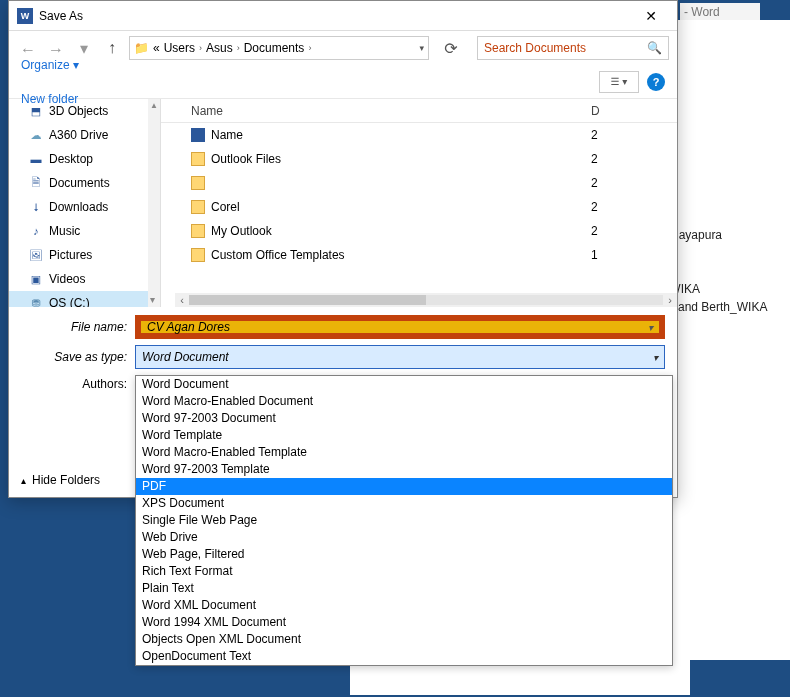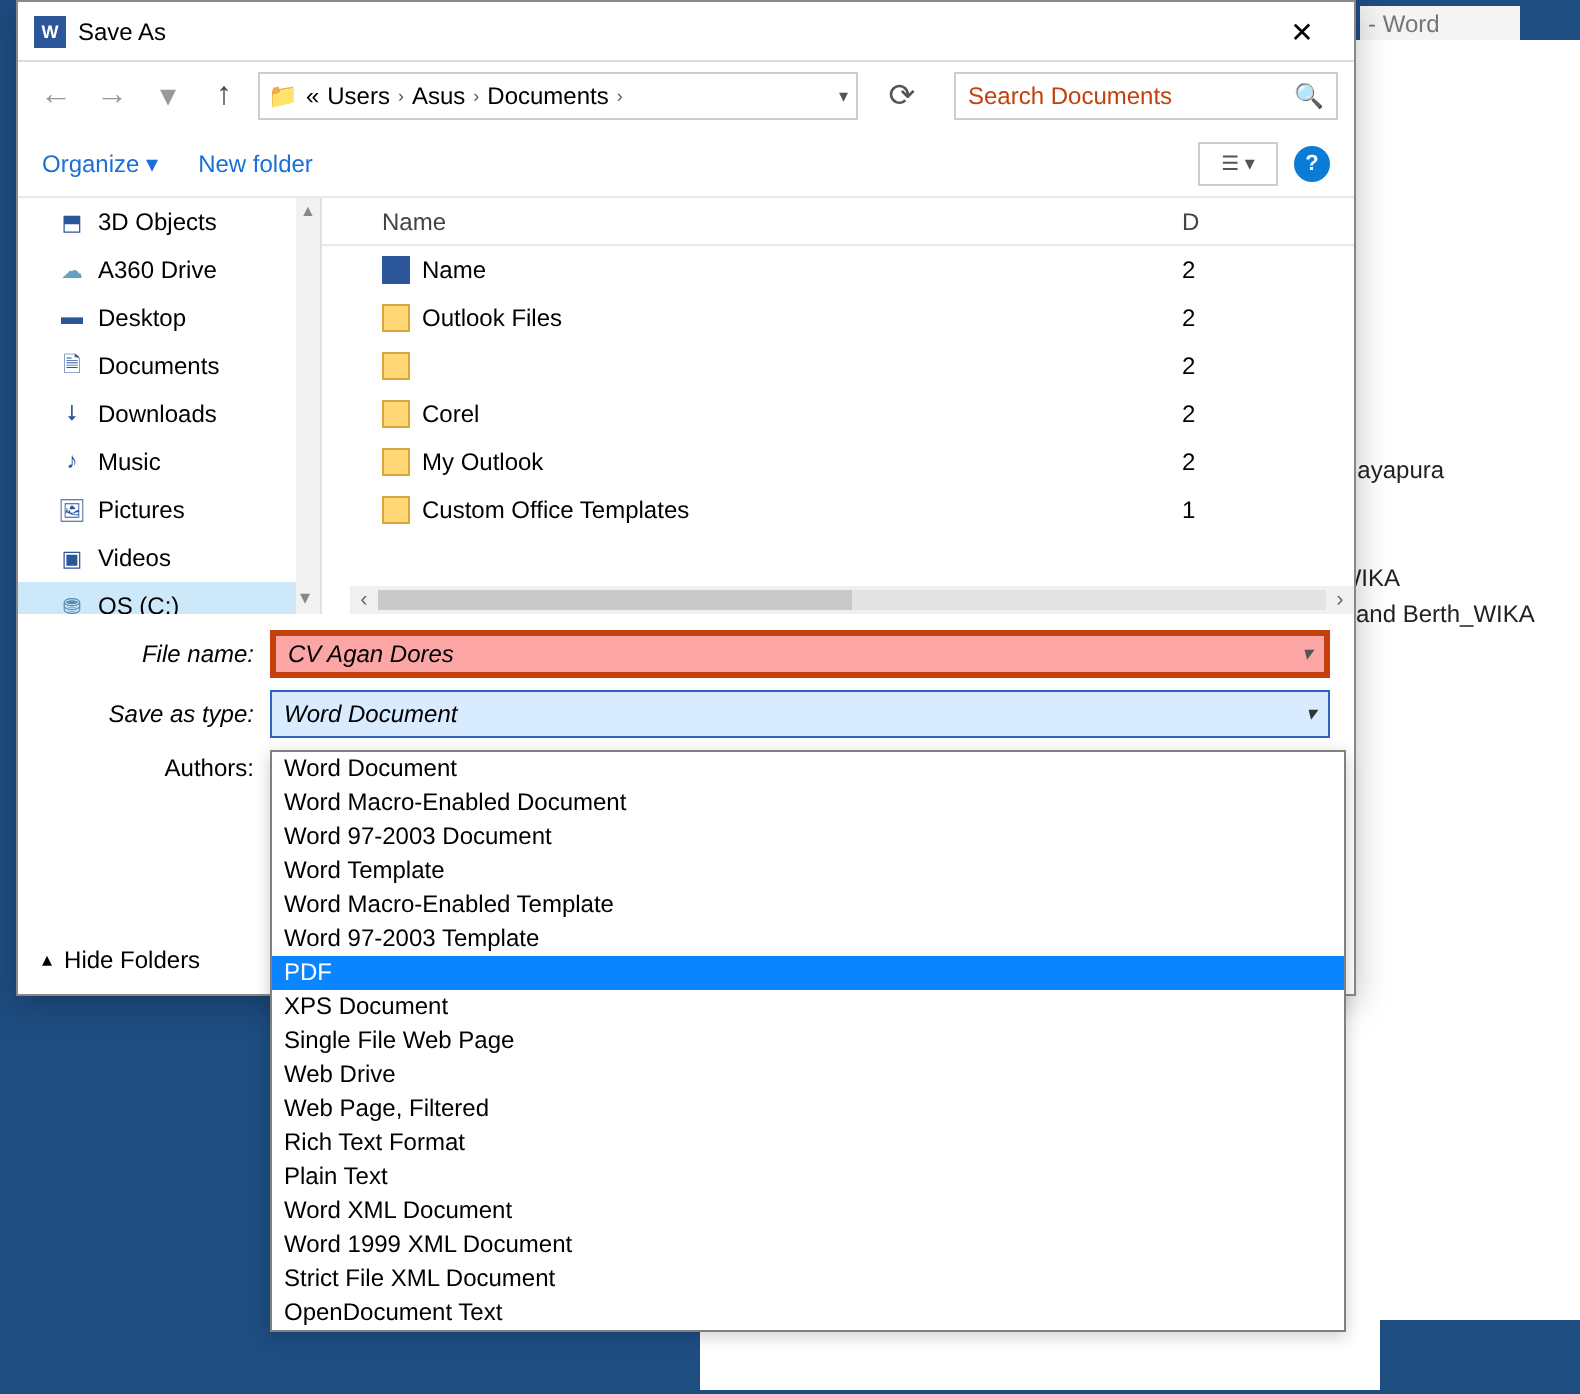--- a/index.html
+++ b/index.html
@@ -23,21 +23,21 @@
     .nav-btn { width: 22px; height: 22px; display: flex; align-items: center; justify-content: center; color: #999; }
     .nav-btn.enabled { color: #444; }
     .breadcrumb-box { flex: 0 0 300px; height: 24px; border: 1px solid #ccc; display: flex; align-items: center; padding: 0 4px; font-size: 12px; gap: 4px; }
     .chevdown { font-size: 9px; color: #555; }
     .refresh { width: 24px; height: 24px; display: flex; align-items: center; justify-content: center; margin-left: 4px; color: #555; }
     .searchbox { flex: 1; height: 24px; border: 1px solid #ccc; display: flex; align-items: center; padding: 0 6px; font-size: 12px; margin-left: 8px; }
     .searchbox span:first-child { flex: 1; color: #c2410c; }
     .searchbox .mag { color: #555; }
 
     .toolbar { height: 34px; display: flex; align-items: center; padding: 0 12px; gap: 20px; border-bottom: 1px solid #e8e8e8; }
-    .toolbar-left { display: flex; gap: 20px; font-size: 12px; color: #1a6fd8; }
+    .toolbar-left { display: flex; gap: 20px; font-size: 12px; color: #1a6fd8; flex-direction: column; }
     .toolbar-right { margin-left: auto; display: flex; align-items: center; gap: 8px; }
     .view-btn { width: 40px; height: 22px; border: 1px solid #ccc; display: flex; align-items: center; justify-content: center; font-size: 10px; color: #555; }
     .help { width: 18px; height: 18px; border-radius: 50%; background: #0a7cd6; color: #fff; font-size: 11px; font-weight: bold; display: flex; align-items: center; justify-content: center; }
 
     .body-area { display: flex; height: calc(100% - 30px - 34px - 34px - 190px); }
     .tree { width: 152px; border-right: 1px solid #e0e0e0; font-size: 12px; overflow: hidden; position: relative; }
     .tree-item { height: 24px; display: flex; align-items: center; padding-left: 20px; gap: 6px; white-space: nowrap; }
     .tree-item.selected { background: #cde8f9; }
     .tree .scroll-ind { position: absolute; right: 0; top: 0; width: 12px; height: 100%; background: #f2f2f2; }
     .tree .scroll-ind::before { content: "▲"; position: absolute; top: 2px; left: 2px; font-size: 8px; color: #888; }
@@ -61,21 +61,21 @@
     .hscroll { position: absolute; bottom: 0; left: 14px; right: 0; height: 14px; background: #f0f0f0; display: flex; align-items: center; }
     .hscroll::before { content: "‹"; width: 14px; text-align: center; font-size: 11px; color: #666; }
     .hscroll::after { content: "›"; width: 14px; text-align: center; font-size: 11px; color: #666; }
     .hscroll .track { flex: 1; height: 10px; background: #e4e4e4; }
     .hscroll .thumb { width: 50%; height: 10px; background: #c9c9c9; }
 
     
     .form { padding: 8px 12px 6px 12px; font-size: 12px; }
     .formrow { display: flex; align-items: center; gap: 8px; margin-bottom: 6px; font-style: italic; }
     .formrow .lbl { width: 106px; text-align: right; }
-    .filename-combo { flex: 1; height: 24px; border: 3px solid #c2410c; display: flex; align-items: center; padding: 0 6px; background: #fca5a5; }
+    .filename-combo { flex: 1; height: 24px; border: 6px solid #c2410c; display: flex; align-items: center; padding: 0 6px; background: #eab308; }
     .filename-combo span:first-child { flex: 1; }
     .filename-combo .cd { font-size: 10px; color: #555; }
     .type-combo { flex: 1; height: 24px; border: 1px solid #2b65c0; background: #d8ebff; display: flex; align-items: center; padding: 0 6px; }
     .type-combo span:first-child { flex: 1; }
     .type-combo .cd { font-size: 10px; color: #333; }
     .authors-row { display: flex; align-items: flex-start; gap: 8px; margin-top: 6px; }
     .authors-row .lbl { width: 106px; text-align: right; padding-top: 2px; }
 
     .footer { position: absolute; left: 12px; bottom: 10px; font-size: 12px; display: flex; align-items: center; gap: 6px; }
     .footer .caret { font-size: 10px; }
@@ -286,16 +286,16 @@
     <div class="opt">Word Macro-Enabled Template</div>
     <div class="opt">Word 97-2003 Template</div>
     <div class="opt sel">PDF</div>
     <div class="opt">XPS Document</div>
     <div class="opt">Single File Web Page</div>
     <div class="opt">Web Drive</div>
     <div class="opt">Web Page, Filtered</div>
     <div class="opt">Rich Text Format</div>
     <div class="opt">Plain Text</div>
     <div class="opt">Word XML Document</div>
-    <div class="opt">Word 1999 XML Document</div>
-    <div class="opt">Strict File XML Document</div>
+    <div class="opt">Word 1994 XML Document</div>
+    <div class="opt">Objects Open XML Document</div>
     <div class="opt">OpenDocument Text</div>
   </div>
 
 </body></html>

